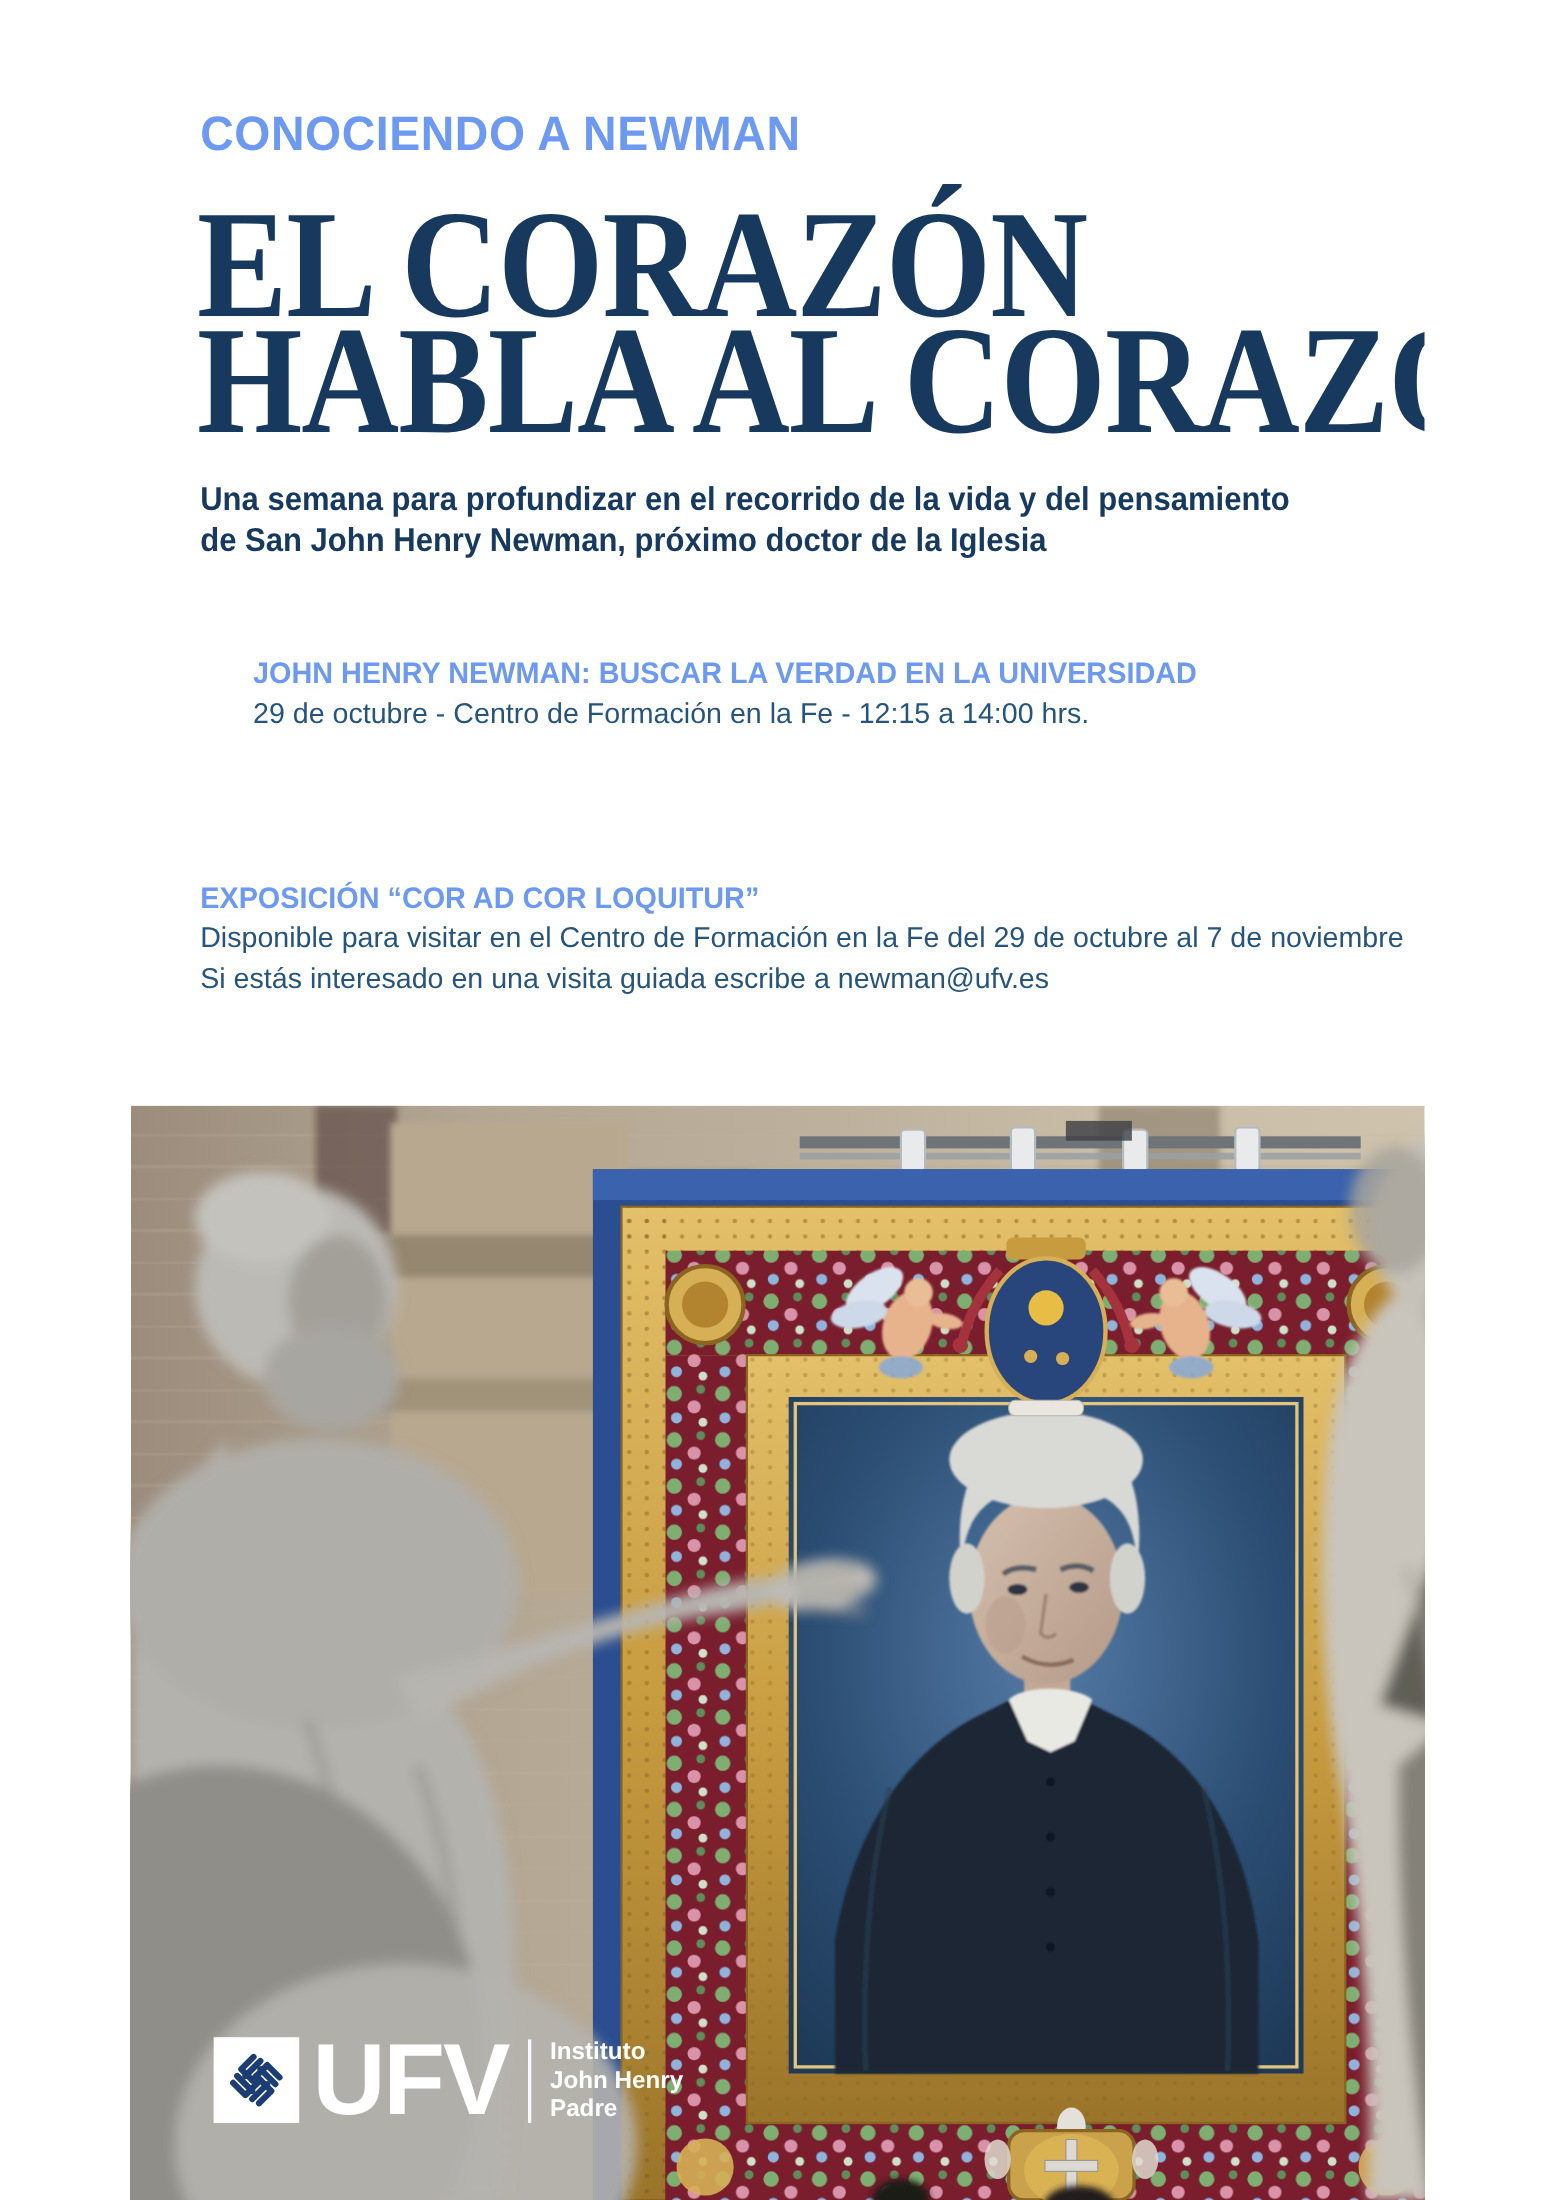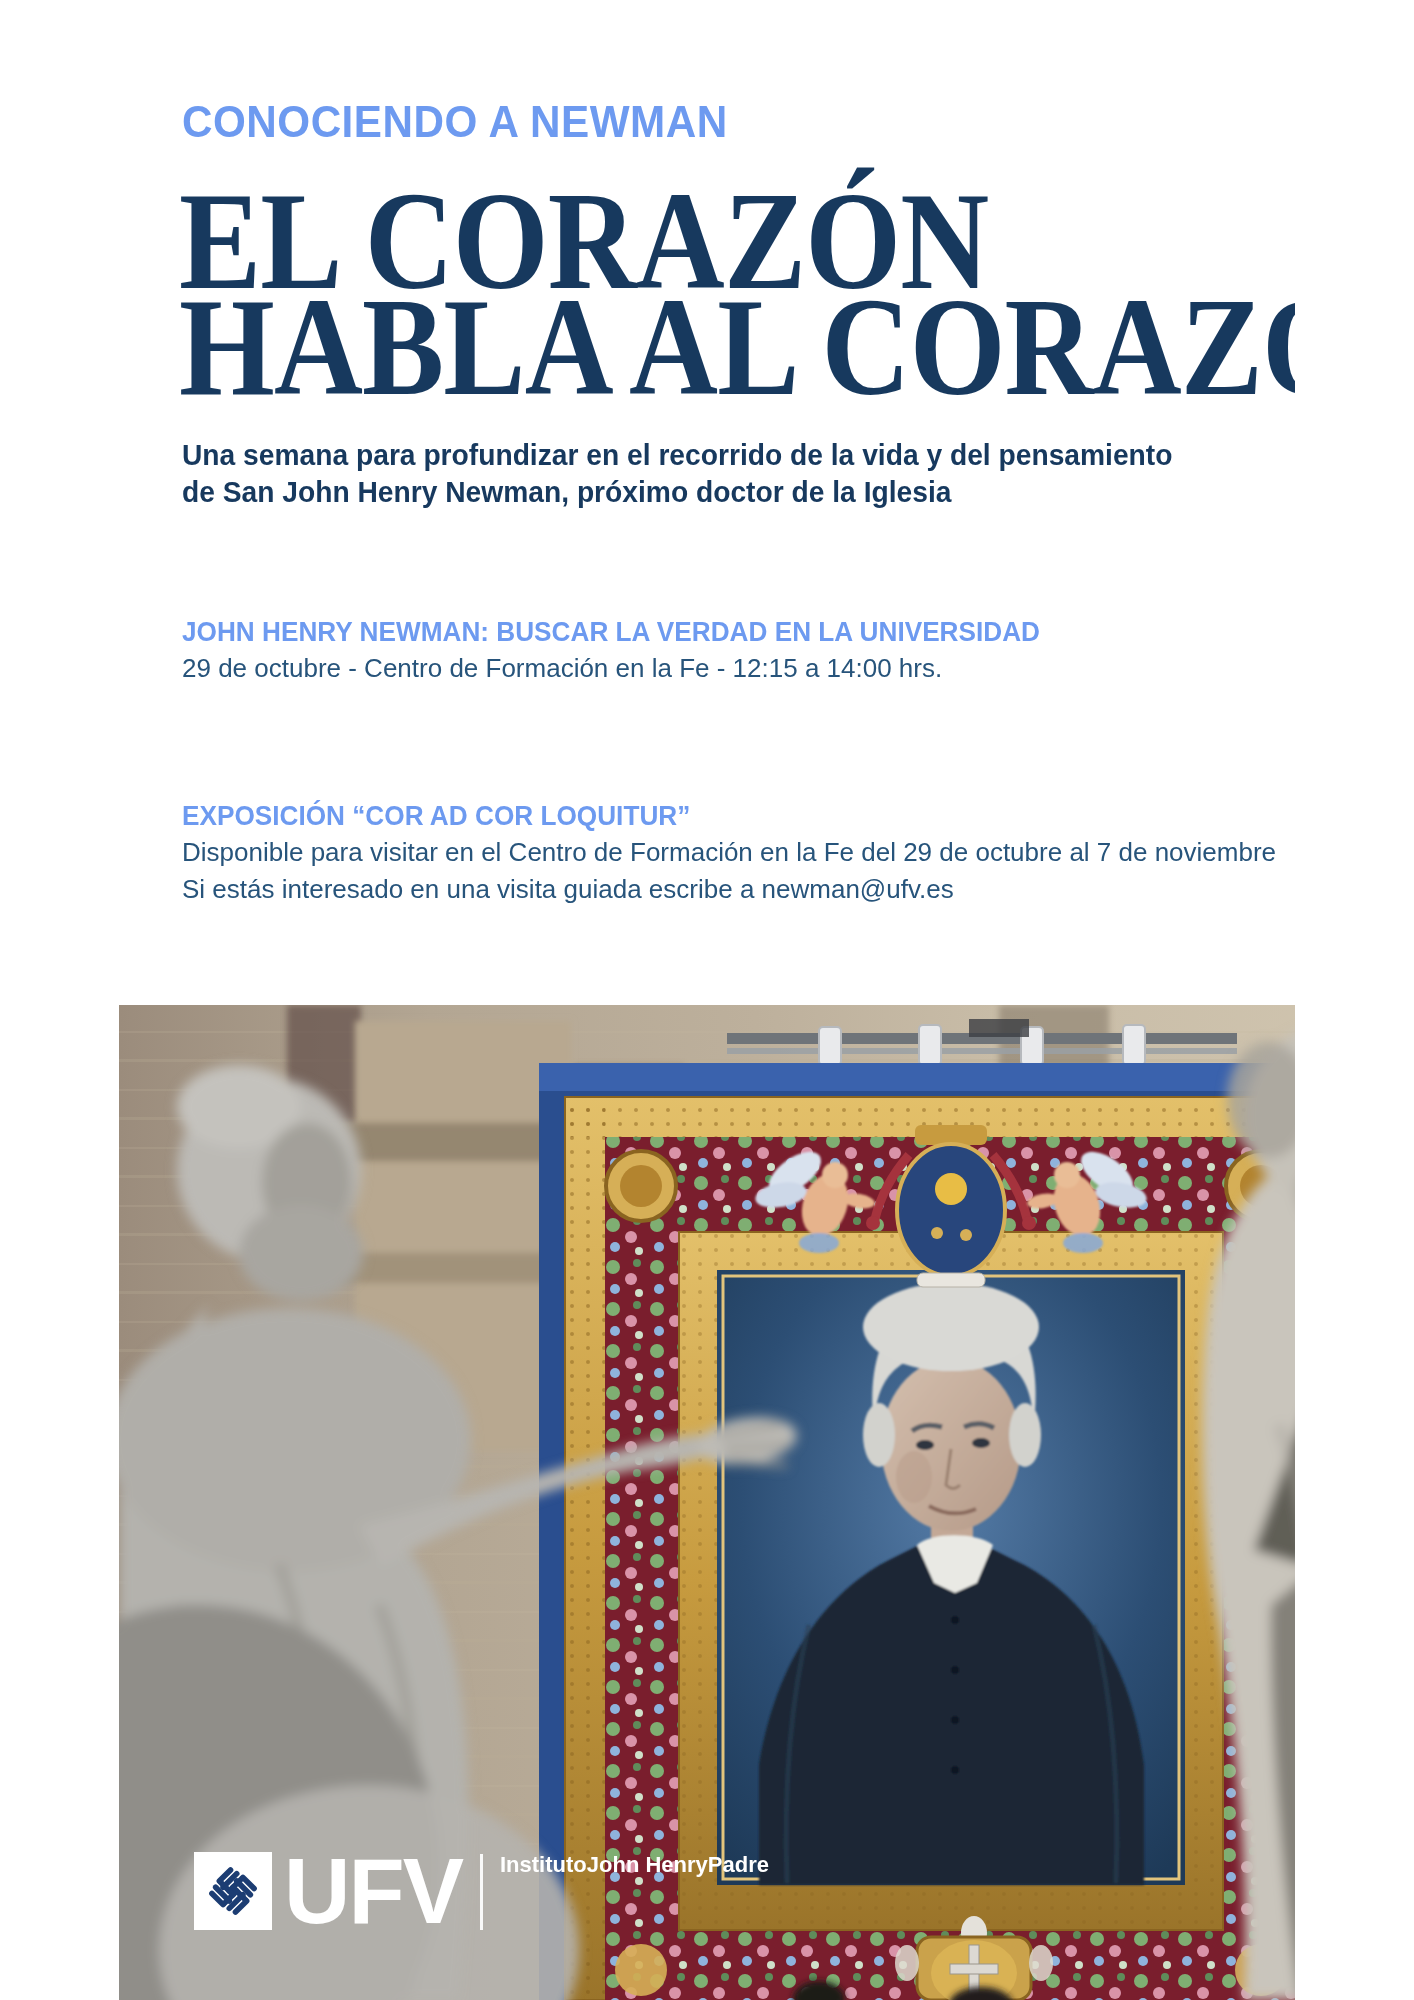--- a/index.html
+++ b/index.html
@@ -32,37 +32,37 @@
   .event .ev-title{
     font-size:27px;font-weight:bold;color:#6d9af0;white-space:nowrap;
     transform:scaleX(0.97);transform-origin:left top;line-height:32px;
   }
   .event .ev-bold{
     font-size:27px;font-weight:bold;color:#17395e;white-space:nowrap;line-height:32px;margin-top:4px;
   }
   .event .ev-text{
     font-size:26px;font-weight:normal;color:#27547b;white-space:nowrap;line-height:34px;margin-top:3px;
   }
-  .event1{top:616px;}
+  .event1{top:596px;margin-left:48px;}
   .event2{top:800px;}
   .qr{position:absolute;left:1182px;top:721px;width:161px;height:161px;background:#ffffff;}
   .qr svg{width:100%;height:100%;display:block;}
   .photo{position:absolute;left:0;top:1005px;width:1414px;height:995px;overflow:hidden;}
   .photo svg{display:block;}
   .logo{
     position:absolute;left:75px;top:1852px;display:flex;align-items:stretch;color:#ffffff;
   }
   .logo-mark{width:78px;height:78px;background:#ffffff;display:flex;align-items:center;justify-content:center;}
   .logo-ufv{
     font-size:92px;font-weight:bold;line-height:78px;letter-spacing:-2px;
     margin-left:12px;color:#ffffff;
   }
   .logo-divider{width:3px;background:rgba(255,255,255,0.92);margin:2px 0 0 18px;height:76px;}
   .logo-institute{
-    margin-left:17px;display:flex;flex-direction:row;justify-content:center;
+    margin-left:17px;display:flex;flex-direction:column;justify-content:center;
     font-size:22px;font-weight:bold;line-height:26px;color:#ffffff;
   }
 </style>
 </head>
 <body>
 
 <div class="poster">
 
   <div class="kicker">CONOCIENDO A NEWMAN</div>
 

